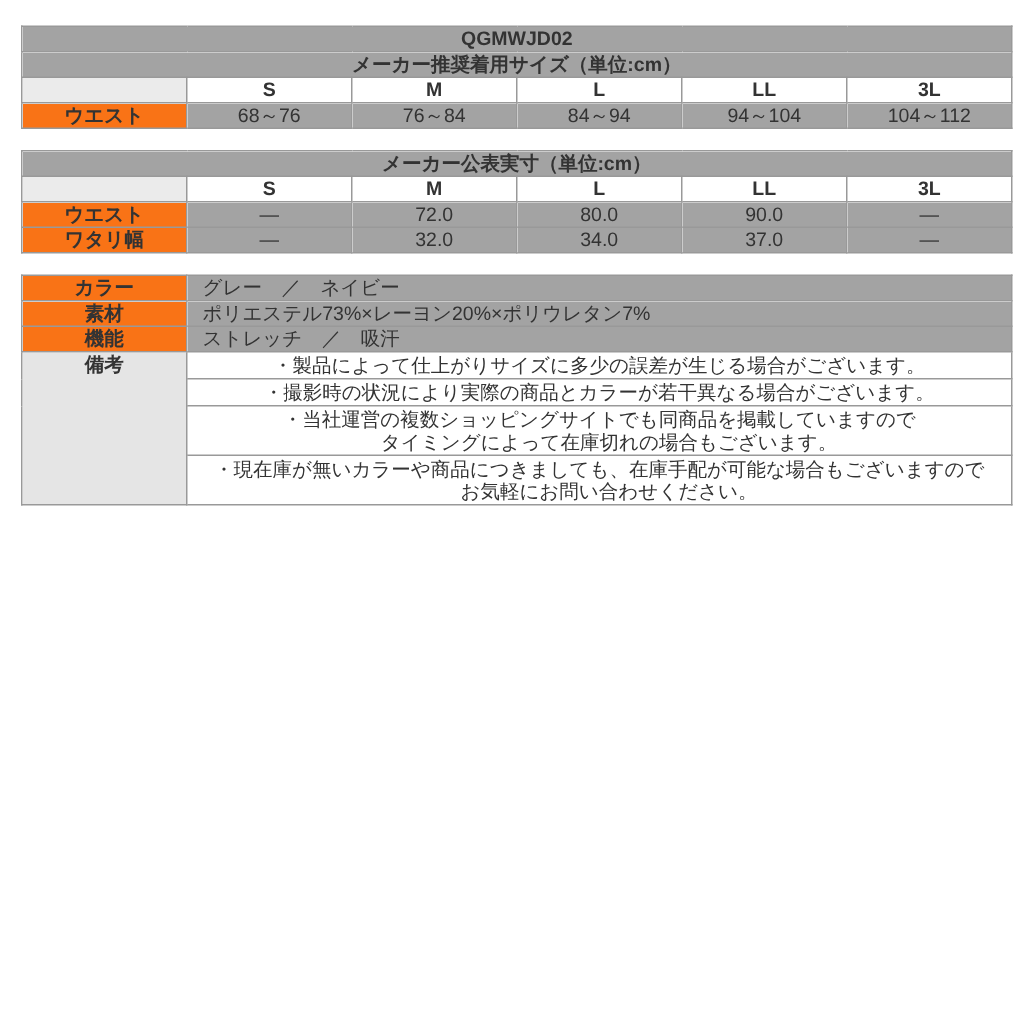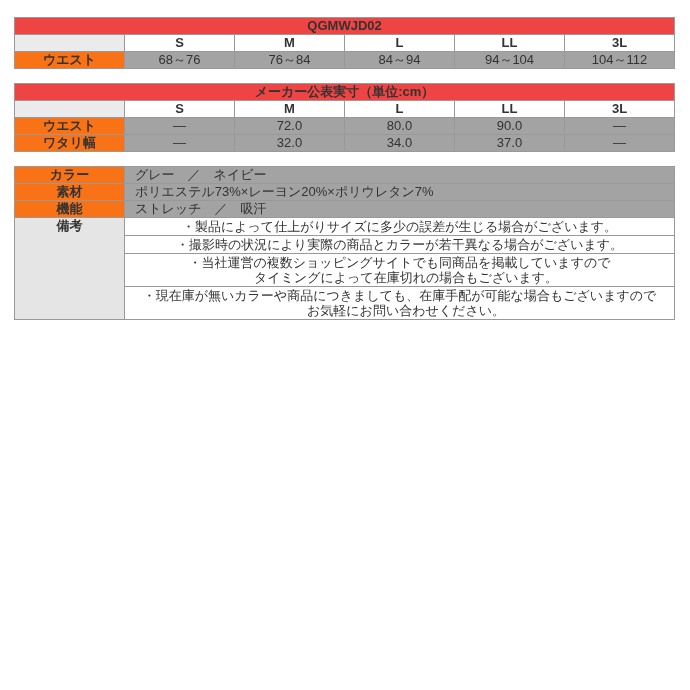--- a/index.html
+++ b/index.html
@@ -25,21 +25,21 @@
   td {
     border: 1px solid #999999;
     height: 17px;
     padding: 0 4px;
     text-align: center;
     line-height: 16px;
     overflow: hidden;
     white-space: nowrap;
   }
   td.title-cell {
-    background: #ef4444;
+    background: #a3a3a3;
     font-weight: bold;
   }
   td.corner-cell { background: #ebebeb; }
   td.col-header { font-weight: bold; background: #ffffff; }
   td.row-label {
     background: #f97316;
     font-weight: bold;
   }
   td.value-cell { background: #a3a3a3; }
   td.value-left {
@@ -70,20 +70,23 @@
       <col class="c">
         <col class="c">
         <col class="c">
         <col class="c">
         <col class="c">
         <col class="c">
     </colgroup>
     <tbody>
         <tr>
       <td class="title-cell" colspan="6">QGMWJD02</td>
+    </tr>
+    <tr>
+      <td class="title-cell" colspan="6">メーカー推奨着用サイズ（単位:cm）</td>
     </tr>
     <tr>
       <td class="corner-cell"></td>
       <td class="col-header">S</td>
       <td class="col-header">M</td>
       <td class="col-header">L</td>
       <td class="col-header">LL</td>
       <td class="col-header">3L</td>
     </tr>
     <tr>

